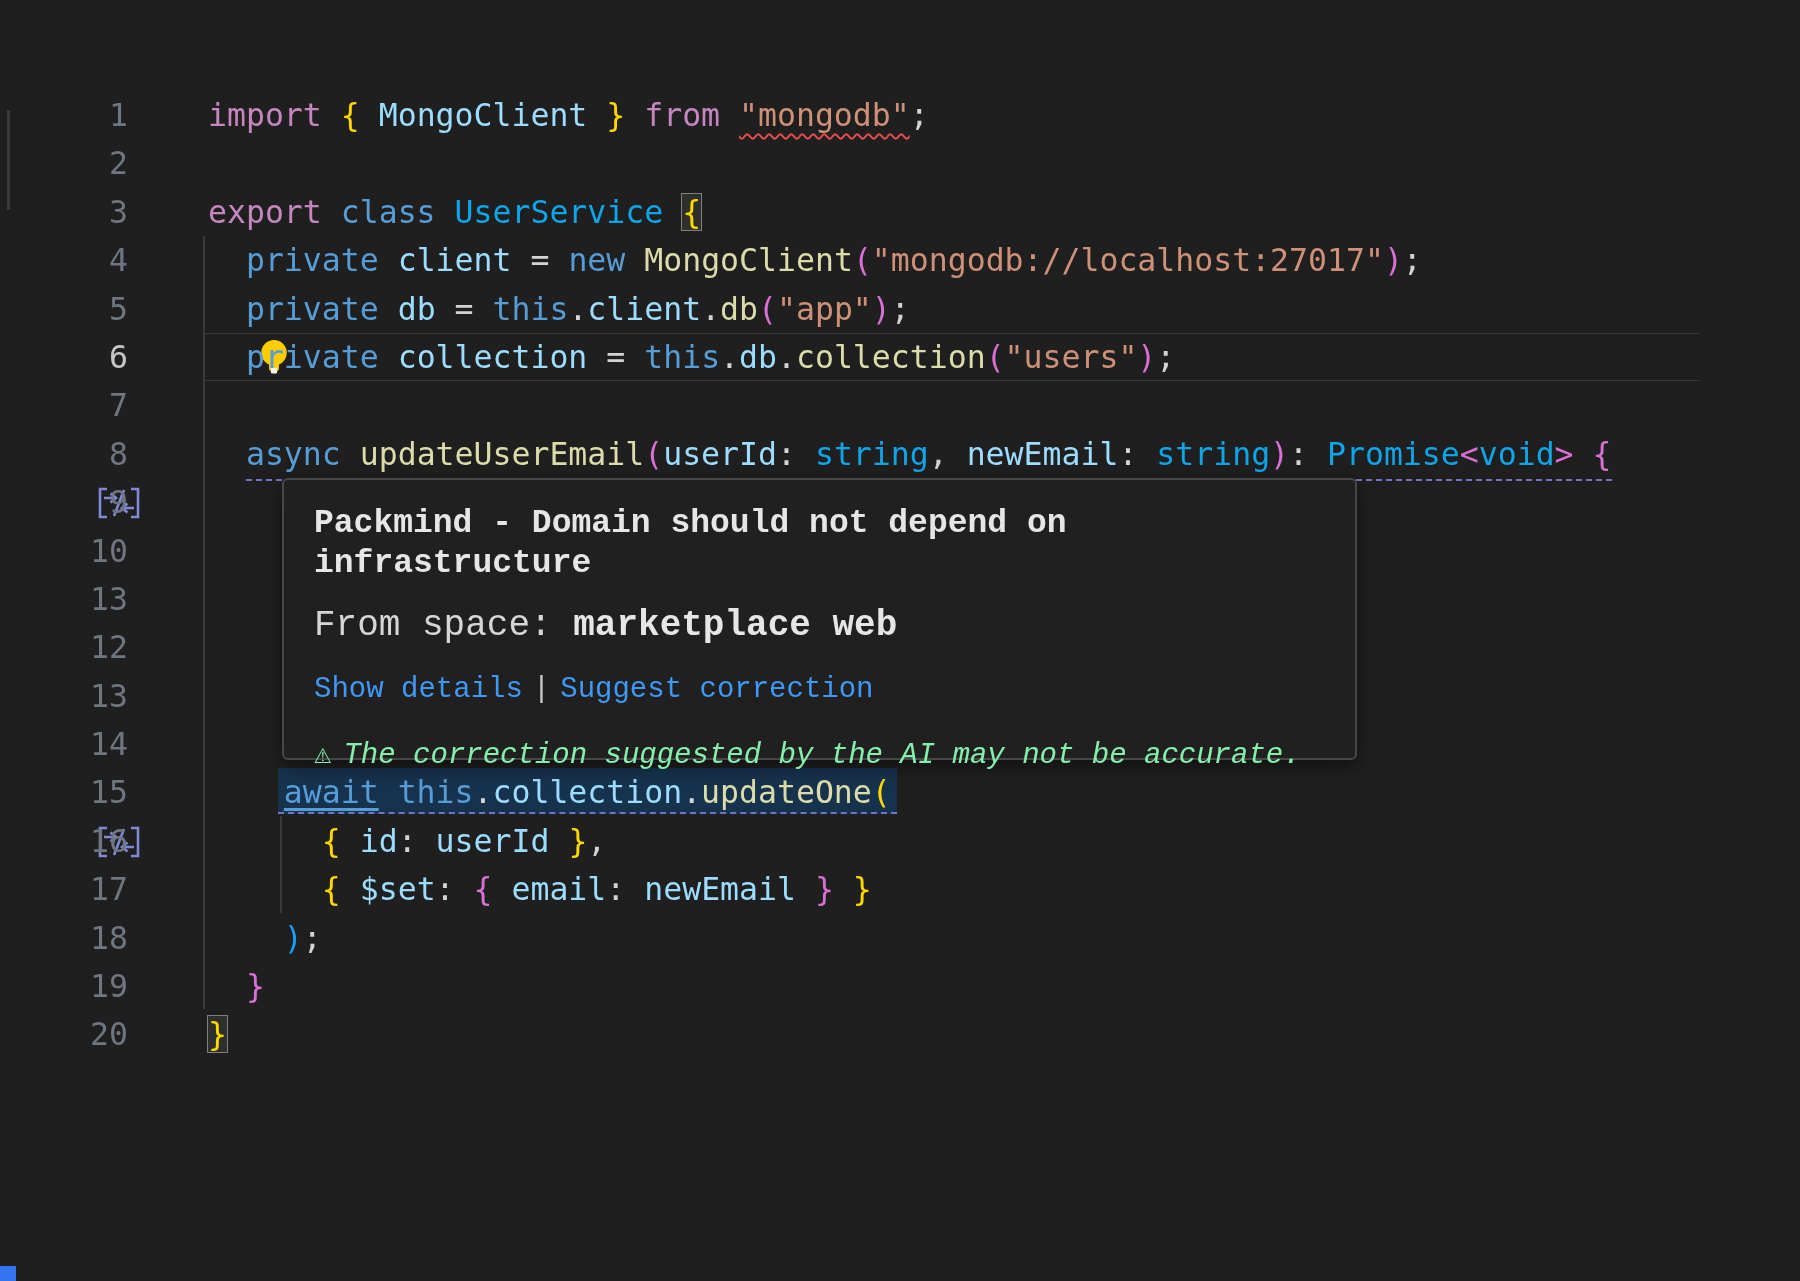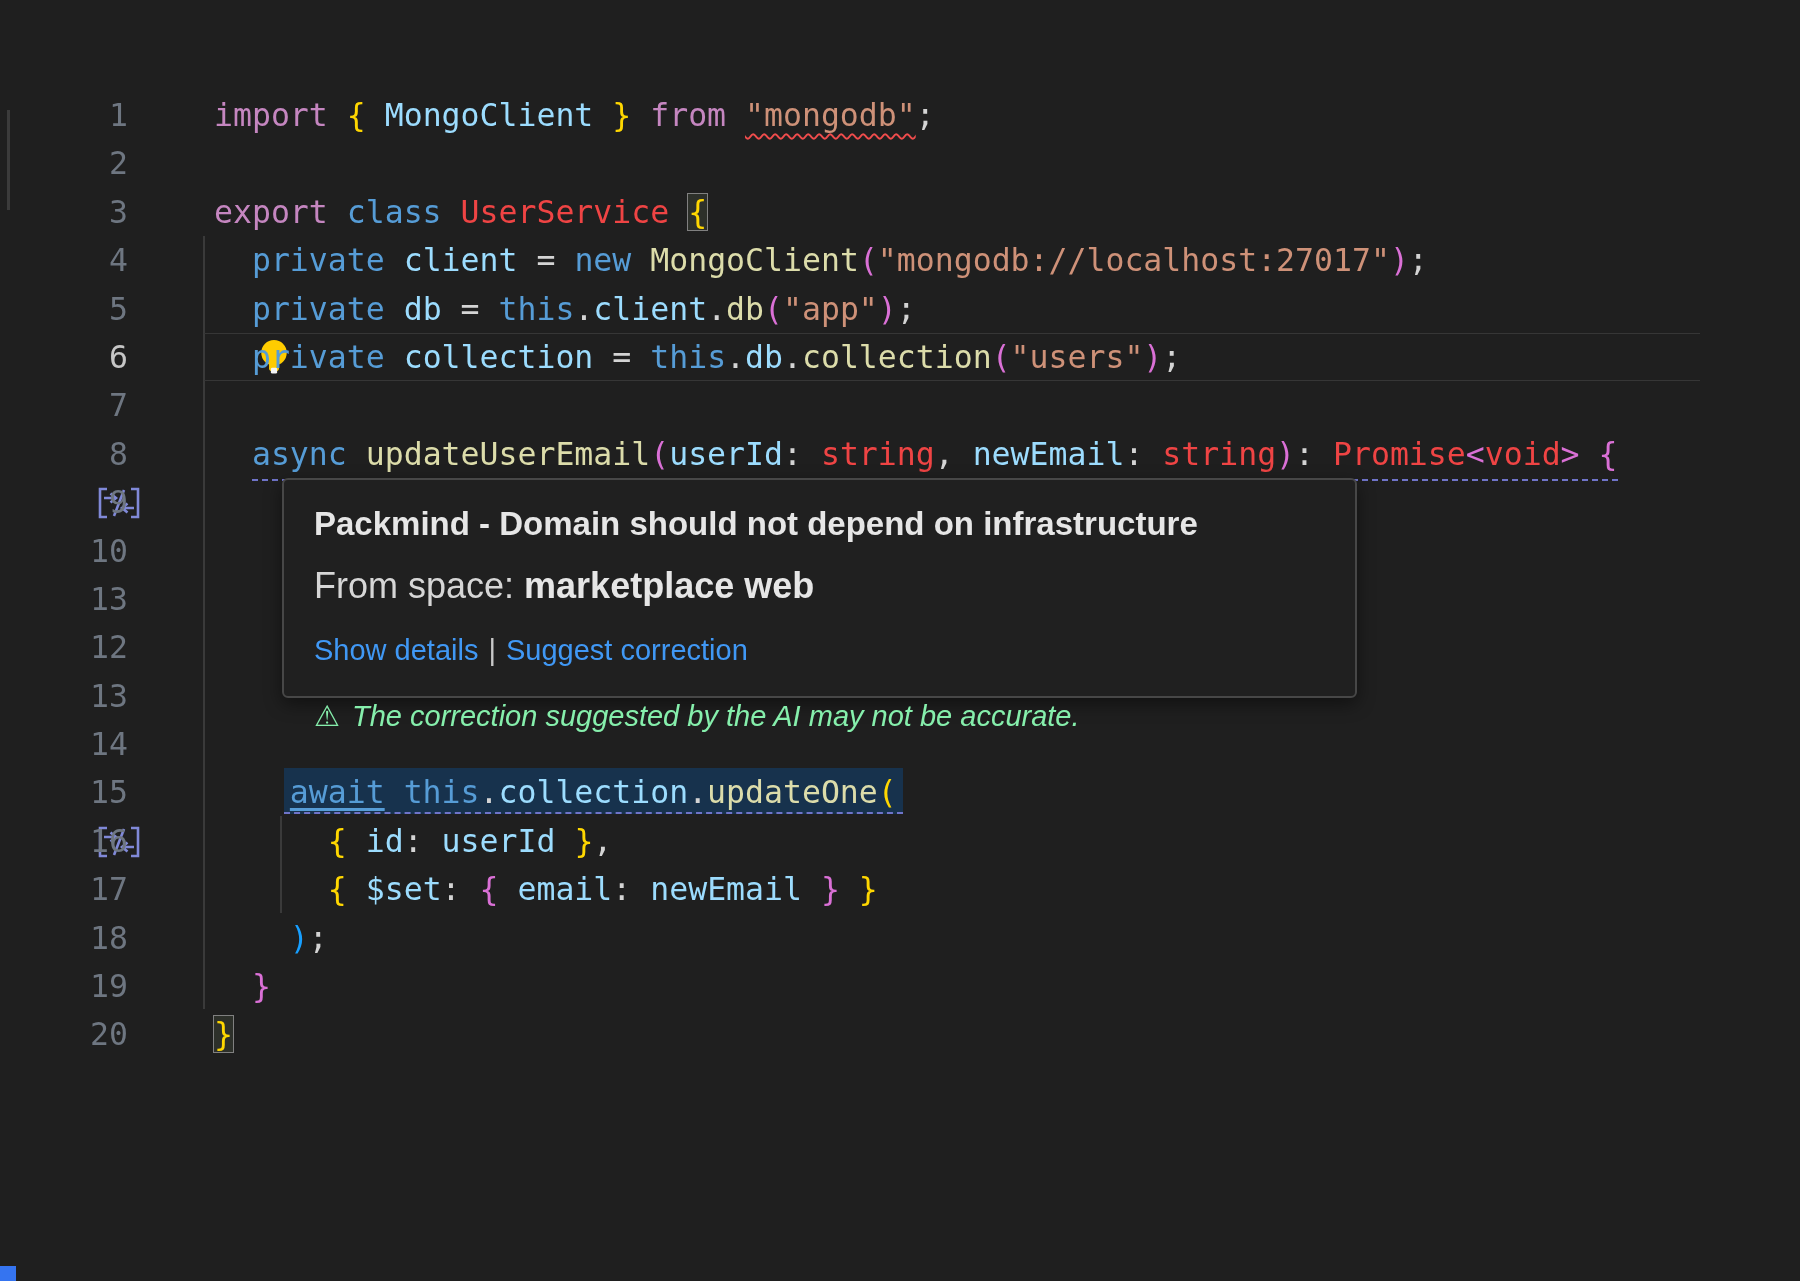--- a/index.html
+++ b/index.html
@@ -8,42 +8,42 @@
     background:#1f1f1f;
     position:relative;
     overflow:hidden;
     font-family:"DejaVu Sans Mono",monospace;
   }
   
   #lines{position:absolute;top:91px;left:0;width:1800px;z-index:1;}
   .row{position:relative;height:48.4px;font-size:31.5px;line-height:48.4px;white-space:pre;}
   .ln{position:absolute;left:0;top:0;width:128px;text-align:right;color:#6e7681;}
   .ln.active{color:#c6c6c6;}
-  .code{position:absolute;left:214px;top:0;}
+  .code{position:absolute;left:208px;top:0;}
   .cur-line{position:absolute;left:204px;width:1496px;height:100%;
     border-top:1px solid #363636;border-bottom:1px solid #363636;box-sizing:border-box;}
   .gicon{position:absolute;left:20px;top:7px;}
   .bulb{position:absolute;left:181px;top:4px;}
   
   .kw1{color:#C586C0}.kw2{color:#569CD6}.var{color:#9CDCFE}.fn{color:#DCDCAA}
-  .type{color:#ef4444}.str{color:#CE9178}.pn{color:#D4D4D4}
+  .type{color:#0ea5e9}.str{color:#CE9178}.pn{color:#D4D4D4}
   .b1{color:#FFD700}.b2{color:#DA70D6}.b3{color:#179FFF}
   .sq{text-decoration:underline wavy #F14C4C 2px;text-underline-offset:7px;}
   .und{text-decoration:underline;text-underline-offset:5px;}
   .box{outline:1px solid #808080;background:rgba(110,130,95,.18);}
   .w-dash{border-bottom:2px dashed #6f74c9;padding-bottom:7px;text-align:right;}
   .w-hl{display:inline-block;vertical-align:top;height:46px;box-sizing:border-box;
     background:#17324d;border-bottom:2px dashed #6f74c9;padding:0 6px;margin-left:-6px;}
   .guide{position:absolute;width:2px;background:#3a3a3a;z-index:0;}
   .edge{position:absolute;left:7px;top:110px;width:3px;height:100px;background:#3b3b3b;}
   
-  #tooltip{position:absolute;left:282px;top:478px;width:1075px;height:220px;
+  #tooltip{position:absolute;left:282px;top:478px;width:1075px;height:282px;
     background:#202020;border:2px solid #474747;border-radius:6px;box-sizing:border-box;
     padding:24px 30px;z-index:5;color:#d6d6d6;
-    font-family:Liberation Sans, sans-serif;
+    font-family:Liberation Mono, monospace;
     box-shadow:0 6px 18px rgba(0,0,0,.45);}
   .tt-title{font-size:33px;font-weight:700;color:#e6e6e6;line-height:40px;}
   .tt-from{margin-top:24px;font-size:36px;line-height:36px;color:#d6d6d6;}
   .tt-from .bold{font-weight:700;color:#e6e6e6;}
   .tt-links{margin-top:28px;font-size:29px;line-height:36px;}
   .tt-link{color:#4098f5;cursor:pointer;}
   .tt-sep{color:#c8c8c8;margin:0 10px;}
   .tt-warn{margin-top:30px;font-size:29px;line-height:36px;font-style:italic;color:#86efac;}
   .tt-warn .wi{font-style:normal;margin-right:12px;}
   

